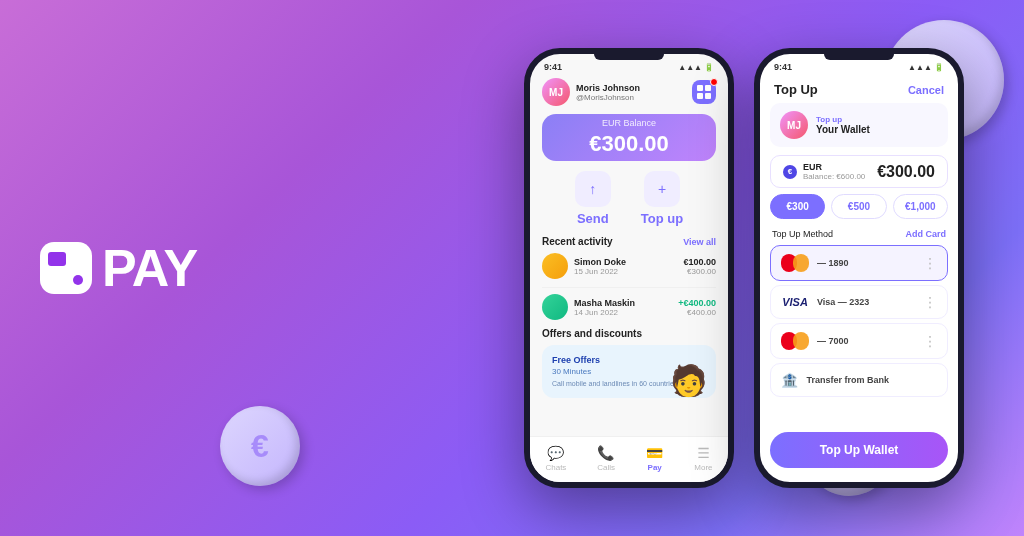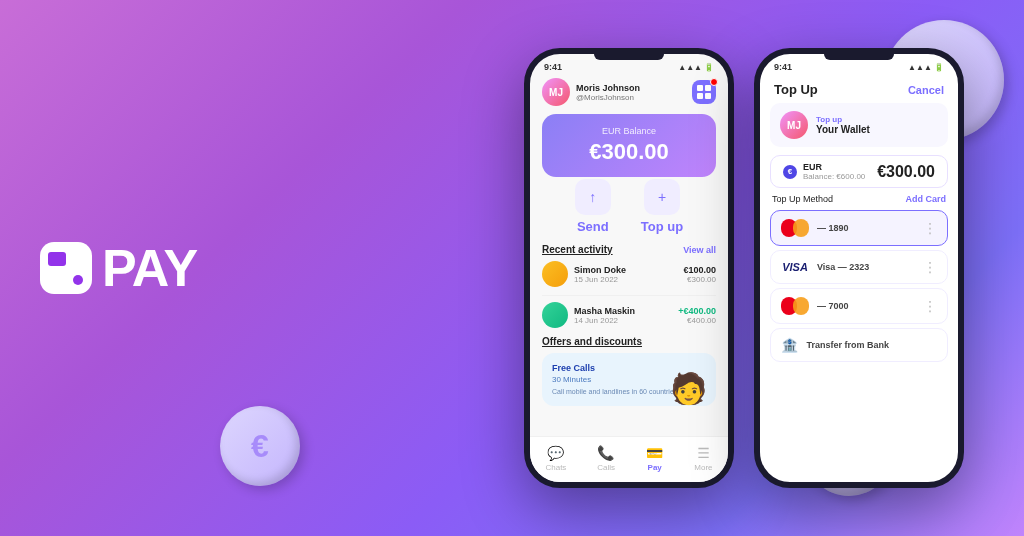--- a/index.html
+++ b/index.html
@@ -175,23 +175,23 @@
       width: 8px; height: 8px;
       background: red;
       border-radius: 50%;
       border: 1px solid white;
     }
 
     
     .balance-card {
       background: linear-gradient(135deg, #8b7ff5, #c084fc);
       border-radius: 14px;
-      padding: 12px;
+      padding: 4px;
       text-align: center;
-      margin-bottom: 2px;
+      margin-bottom: 10px;
     }
     .balance-label { font-size: 9px; color: rgba(255,255,255,0.85); margin-bottom: 3px; }
     .balance-amount { font-size: 22px; font-weight: 800; color: white; }
 
     
     .action-buttons {
       display: flex;
       justify-content: center;
       gap: 30px;
       margin-bottom: 10px;
@@ -214,21 +214,21 @@
     }
     .action-btn-label { font-size: 13px; color: #7c6fff; font-weight: 600; }
 
     
     .section-header {
       display: flex;
       justify-content: space-between;
       align-items: center;
       margin-bottom: 6px;
     }
-    .section-title { font-size: 10px; font-weight: 700; color: #222; text-decoration: underline; }
+    .section-title { font-size: 10px; font-weight: 700; color: #222; }
     .view-all { font-size: 9px; color: #7c6fff; font-weight: 600; }
 
     .activity-item {
       display: flex;
       align-items: center;
       margin-bottom: 8px;
     }
     .activity-avatar {
       width: 26px; height: 26px;
       border-radius: 50%;
@@ -523,21 +523,21 @@
           <div class="activity-main green">+€400.00</div>
           <div class="activity-sub">€400.00</div>
         </div>
       </div>
 
       <div class="section-header">
         <span class="section-title">Offers and discounts</span>
       </div>
       <div class="offers-card">
         <div class="offers-text">
-          <h4>Free Calls</h4>
+          <h4>Free Offers</h4>
           <p>30 Minutes</p>
           <p style="font-size:7px; color:#6b8ab5; margin-top:2px;">Call mobile and landlines in 60 countries for free</p>
         </div>
         <div class="offers-fig">🧑</div>
       </div>
     </div>
 
     <div class="bottom-nav">
       <div class="nav-item">
         <span class="nav-icon">💬</span>
@@ -586,20 +586,25 @@
         <div class="currency-left">
           <div class="eur-dot">€</div>
           <div class="currency-info">
             <div class="currency-name">EUR</div>
             <div class="currency-balance">Balance: €600.00</div>
           </div>
         </div>
         <div class="currency-amount">€300.00</div>
       </div>
 
+      <div class="amount-chips">
+        <div class="chip active">€300</div>
+        <div class="chip">€500</div>
+        <div class="chip">€1,000</div>
+      </div>
 
       <div class="method-header">
         <span class="method-title">Top Up Method</span>
         <span class="add-card">Add Card</span>
       </div>
 
       <div class="payment-card selected">
         <div class="mastercard">
           <div class="mc-left"></div>
           <div class="mc-right"></div>
@@ -621,16 +626,17 @@
         </div>
         <span class="card-number">— 7000</span>
         <span class="card-more">⋮</span>
       </div>
 
       <div class="payment-card">
         <span class="bank-icon">🏦</span>
         <span class="card-number">Transfer from Bank</span>
       </div>
 
+      <div class="topup-btn">Top Up Wallet</div>
     </div>
   </div>
 
 </div>
 
 </body></html>

